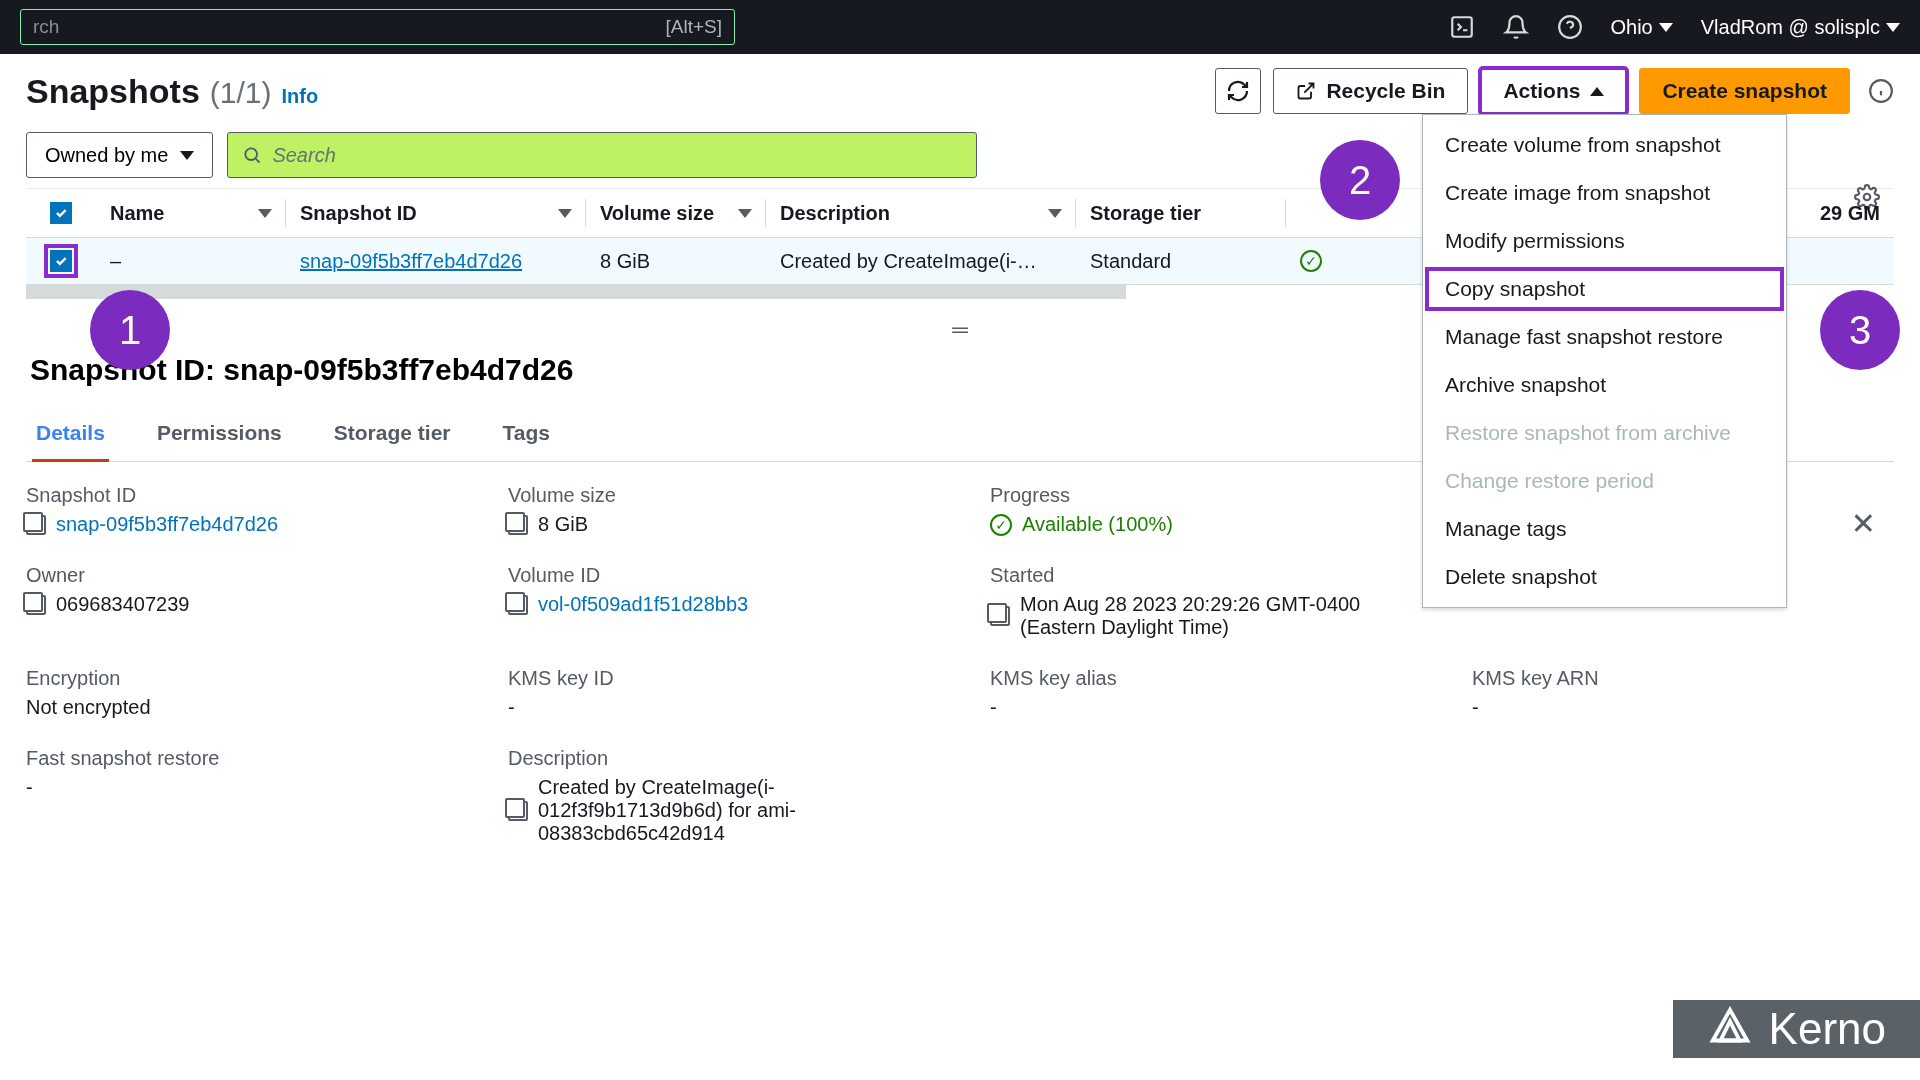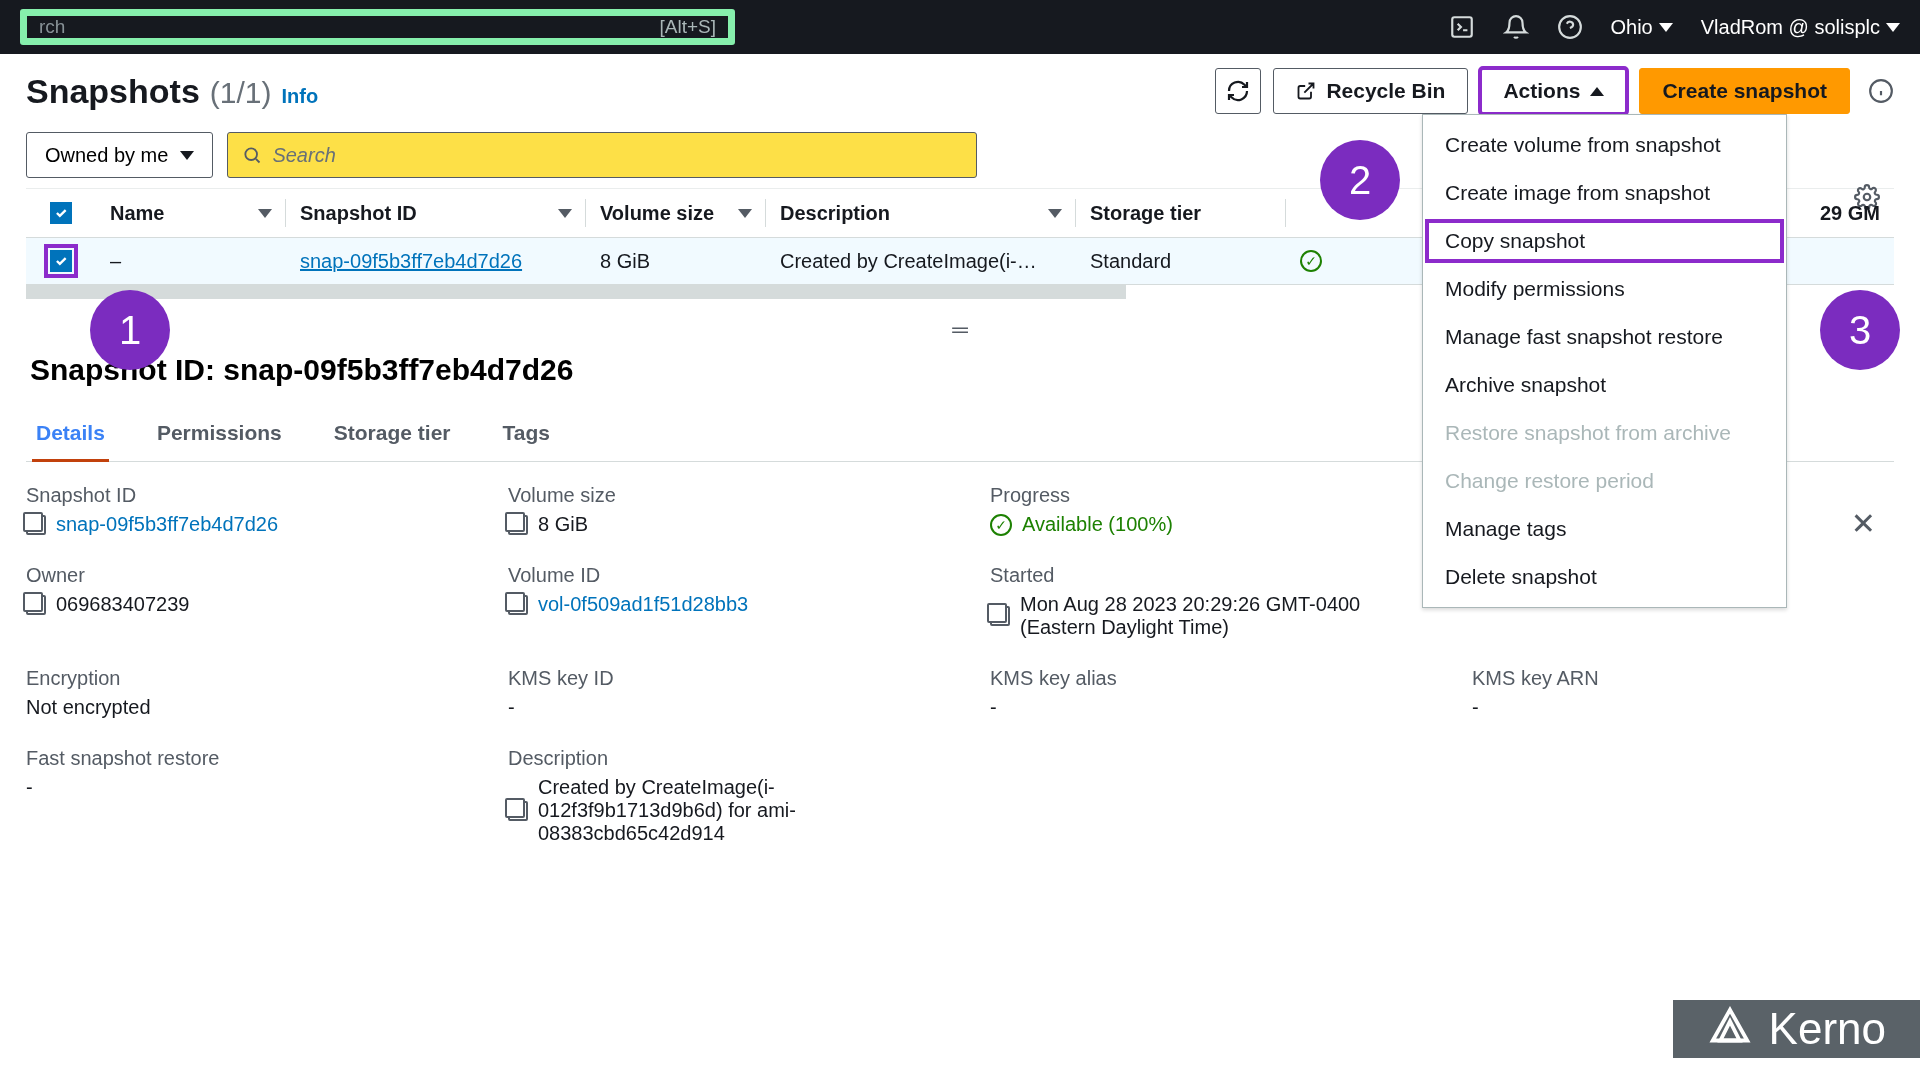--- a/index.html
+++ b/index.html
@@ -1,20 +1,20 @@
 <!DOCTYPE html>
 <html><head>
 <meta charset="utf-8">
 <style>
   * { box-sizing: border-box; margin: 0; padding: 0; font-family: "Amazon Ember", "Helvetica Neue", Arial, sans-serif; }
   body { background: #fff; width: 1920px; height: 1080px; overflow: hidden; position: relative; }
 
   
   .topnav { background: #16191f; height: 54px; display: flex; align-items: center; color: #d5dbdb; font-size: 19px; padding: 0 20px; }
-  .searchbox { background: #16191f; border: 7px solid #86efac; border-radius: 3px; height: 36px; width: 715px; display: flex; align-items: center; padding: 0 12px; color: #879196; }
+  .searchbox { background: #16191f; border: 1px solid #86efac; border-radius: 3px; height: 36px; width: 715px; display: flex; align-items: center; padding: 0 12px; color: #879196; }
   .searchbox .hint { margin-left: auto; color: #aab7b8; }
   .topnav-right { margin-left: auto; display: flex; align-items: center; gap: 28px; }
   .topnav-icon { width: 26px; height: 26px; display:inline-flex; align-items:center; justify-content:center; }
   .topnav-text { color:#fff; font-size:20px; display:flex; align-items:center; gap:6px; }
 
   .page { padding: 14px 26px 0 26px; position: relative; }
 
   
   .header-row { display:flex; align-items:center; gap: 14px; margin-bottom: 18px; }
   .title-block { display:flex; align-items:baseline; gap:10px; }
@@ -26,21 +26,21 @@
   .btn.icon-only { padding:0; width:46px; justify-content:center; }
   .btn.primary { background:#ff9900; border-color:#ff9900; color:#16191f; }
   .btn.actions { position:relative; }
   .purple-outline { outline:4px solid #8c2bcb; outline-offset:-2px; }
 
   .gear-float { position:absolute; right:40px; top:130px; }
 
   
   .filter-row { display:flex; align-items:center; gap:14px; margin-bottom:10px; }
   .dropdown-btn { height:46px; border:1px solid #545b64; border-radius:3px; background:#fff; display:inline-flex; align-items:center; padding:0 18px; font-size:20px; font-weight:400; gap:12px; cursor:pointer; }
-  .search-filter { height:46px; border:1px solid #545b64; border-radius:3px; background:#fde047; display:flex; align-items:center; padding:0 14px; width:750px; color:#687078; font-size:20px; font-style:italic; gap:10px; }
+  .search-filter { height:46px; border:1px solid #545b64; border-radius:3px; background:#bef264; display:flex; align-items:center; padding:0 14px; width:750px; color:#687078; font-size:20px; font-style:italic; gap:10px; }
 
   
   .tablewrap { border-top:1px solid #eaeded; }
   .thead { display:flex; align-items:center; height:48px; font-size:20px; font-weight:700; color:#16191f; }
   .th, .td { padding:0 14px; display:flex; align-items:center; height:100%; position:relative; }
   .th.sep::after { content:""; position:absolute; right:0; top:10px; bottom:10px; width:1px; background:#d5dbdb; }
   .col-check { width:70px; justify-content:center; }
   .col-name { width:190px; }
   .col-snap { width:300px; }
   .col-volsize { width:180px; }
@@ -336,22 +336,22 @@
           <span style="max-width:320px;">Created by CreateImage(i-012f3f9b1713d9b6d) for ami-08383cbd65c42d914</span>
         </div>
     </div>
   </div>
 
 </div>
 
 <div class="actions-menu">
   <div class="mi">Create volume from snapshot</div>
   <div class="mi">Create image from snapshot</div>
+  <div class="mi">Modify permissions</div>
   <div class="mi highlight">Copy snapshot</div>
-  <div class="mi">Modify permissions</div>
   <div class="mi">Manage fast snapshot restore</div>
   <div class="mi">Archive snapshot</div>
   <div class="mi disabled">Restore snapshot from archive</div>
   <div class="mi disabled">Change restore period</div>
   <div class="mi">Manage tags</div>
   <div class="mi">Delete snapshot</div>
 </div>
 
 <div class="numbadge" style="left:90px; top:290px;">1</div>
 <div class="numbadge" style="left:1320px; top:140px;">2</div>

